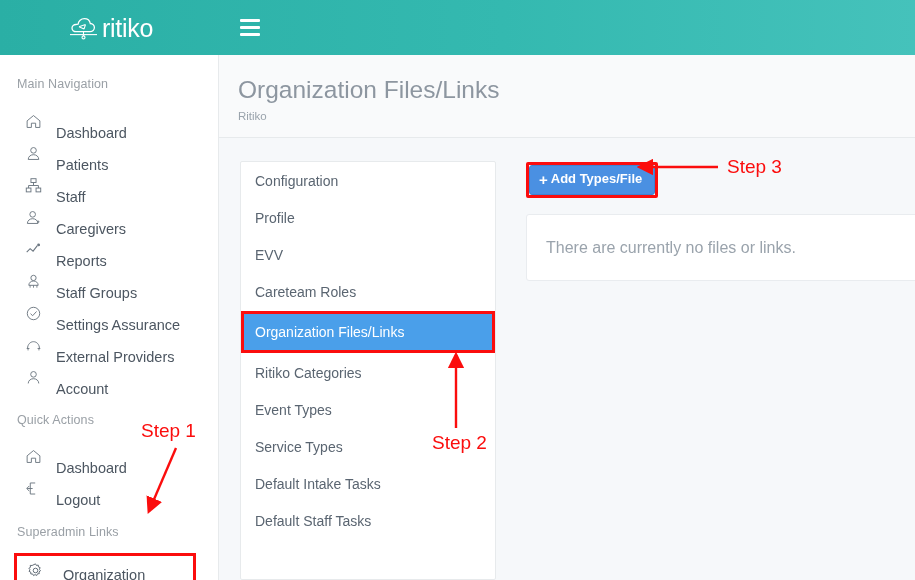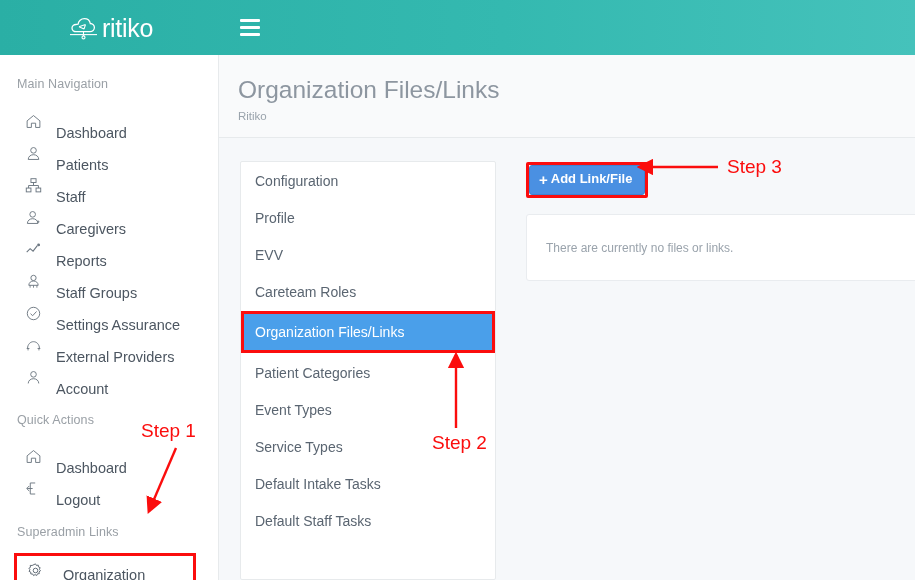--- a/index.html
+++ b/index.html
@@ -183,21 +183,21 @@
   .empty-card {
     margin-top: 16px;
     background: #ffffff;
     border: 1px solid #e9ecef;
     border-radius: 3px;
     height: 67px;
     display: flex; align-items: center;
     padding-left: 19px;
     width: 408px;
   }
-  .empty-text { color: #9aa3ac; font-size: 12px; }
+  .empty-text { color: #9aa3ac; font-size: 16px; }
 
   
   .annot {
     position: absolute; top: 0; left: 0;
     width: 915px; height: 580px;
     pointer-events: none;
   }
   .step-label {
     position: absolute;
     color: #fb0d0d;
@@ -388,41 +388,41 @@
         <div class="settings-item">
           <span>EVV</span>
         </div>
         <div class="settings-item">
           <span>Careteam Roles</span>
         </div>
         <div class="settings-item active">
           <span>Organization Files/Links</span>
         </div>
         <div class="settings-item">
-          <span>Patient Categories</span>
+          <span>Ritiko Categories</span>
         </div>
         <div class="settings-item">
           <span>Event Types</span>
         </div>
         <div class="settings-item">
           <span>Service Types</span>
         </div>
         <div class="settings-item">
           <span>Default Intake Tasks</span>
         </div>
         <div class="settings-item">
           <span>Default Staff Tasks</span>
         </div>
       </div>
 
       <div class="right-panel">
         <div class="btn-wrap">
           <button class="btn-add">
             <span class="plus">+</span>
-            <span>Add Link/File</span>
+            <span>Add Types/File</span>
           </button>
         </div>
 
         <div class="empty-card">
           <span class="empty-text">There are currently no files or links.</span>
         </div>
       </div>
 
     </div>
   </div>

